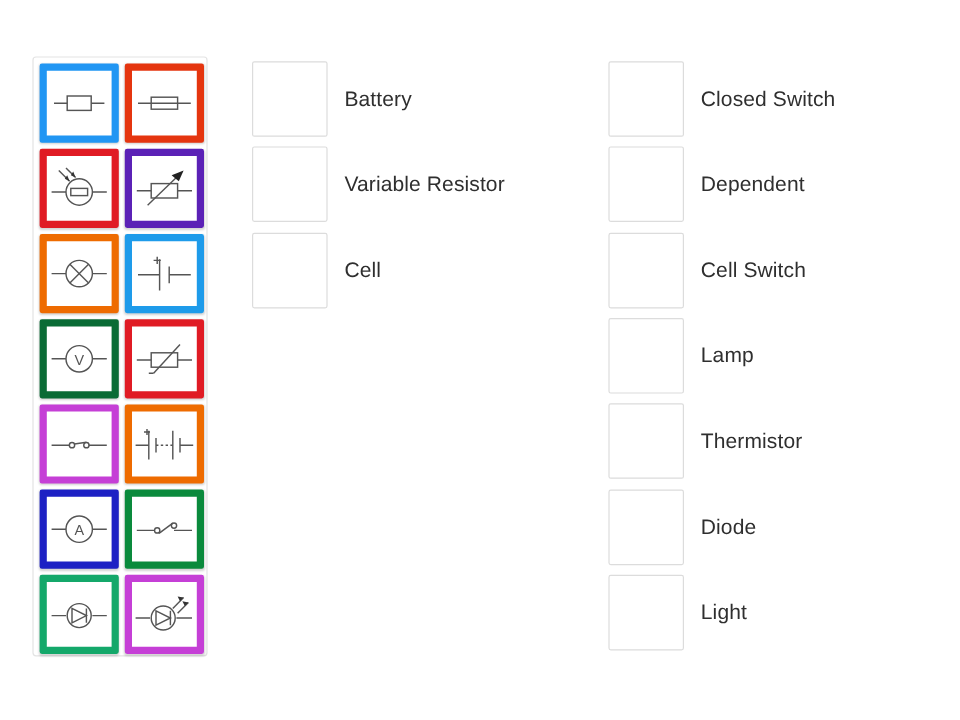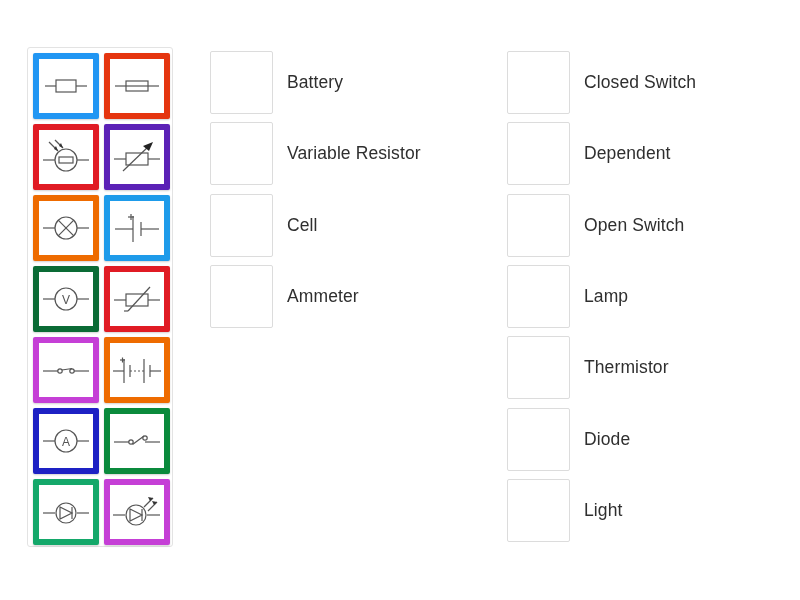--- a/index.html
+++ b/index.html
@@ -273,38 +273,34 @@
     <div class="answer-label">Battery</div>
   </div>
   <div class="answer-row">
     <div class="drop-box"></div>
     <div class="answer-label">Variable Resistor</div>
   </div>
   <div class="answer-row">
     <div class="drop-box"></div>
     <div class="answer-label">Cell</div>
   </div>
-  <div class="answer-row">
-    <div class="drop-box"></div>
-    <div class="answer-label">Ammeter</div>
-  </div>
 </div>
 
 <div class="answer-col" id="answer-col-right">
   <div class="answer-row">
     <div class="drop-box"></div>
     <div class="answer-label">Closed Switch</div>
   </div>
   <div class="answer-row">
     <div class="drop-box"></div>
     <div class="answer-label">Dependent</div>
   </div>
   <div class="answer-row">
     <div class="drop-box"></div>
-    <div class="answer-label">Open Switch</div>
+    <div class="answer-label">Cell Switch</div>
   </div>
   <div class="answer-row">
     <div class="drop-box"></div>
     <div class="answer-label">Lamp</div>
   </div>
   <div class="answer-row">
     <div class="drop-box"></div>
     <div class="answer-label">Thermistor</div>
   </div>
   <div class="answer-row">

